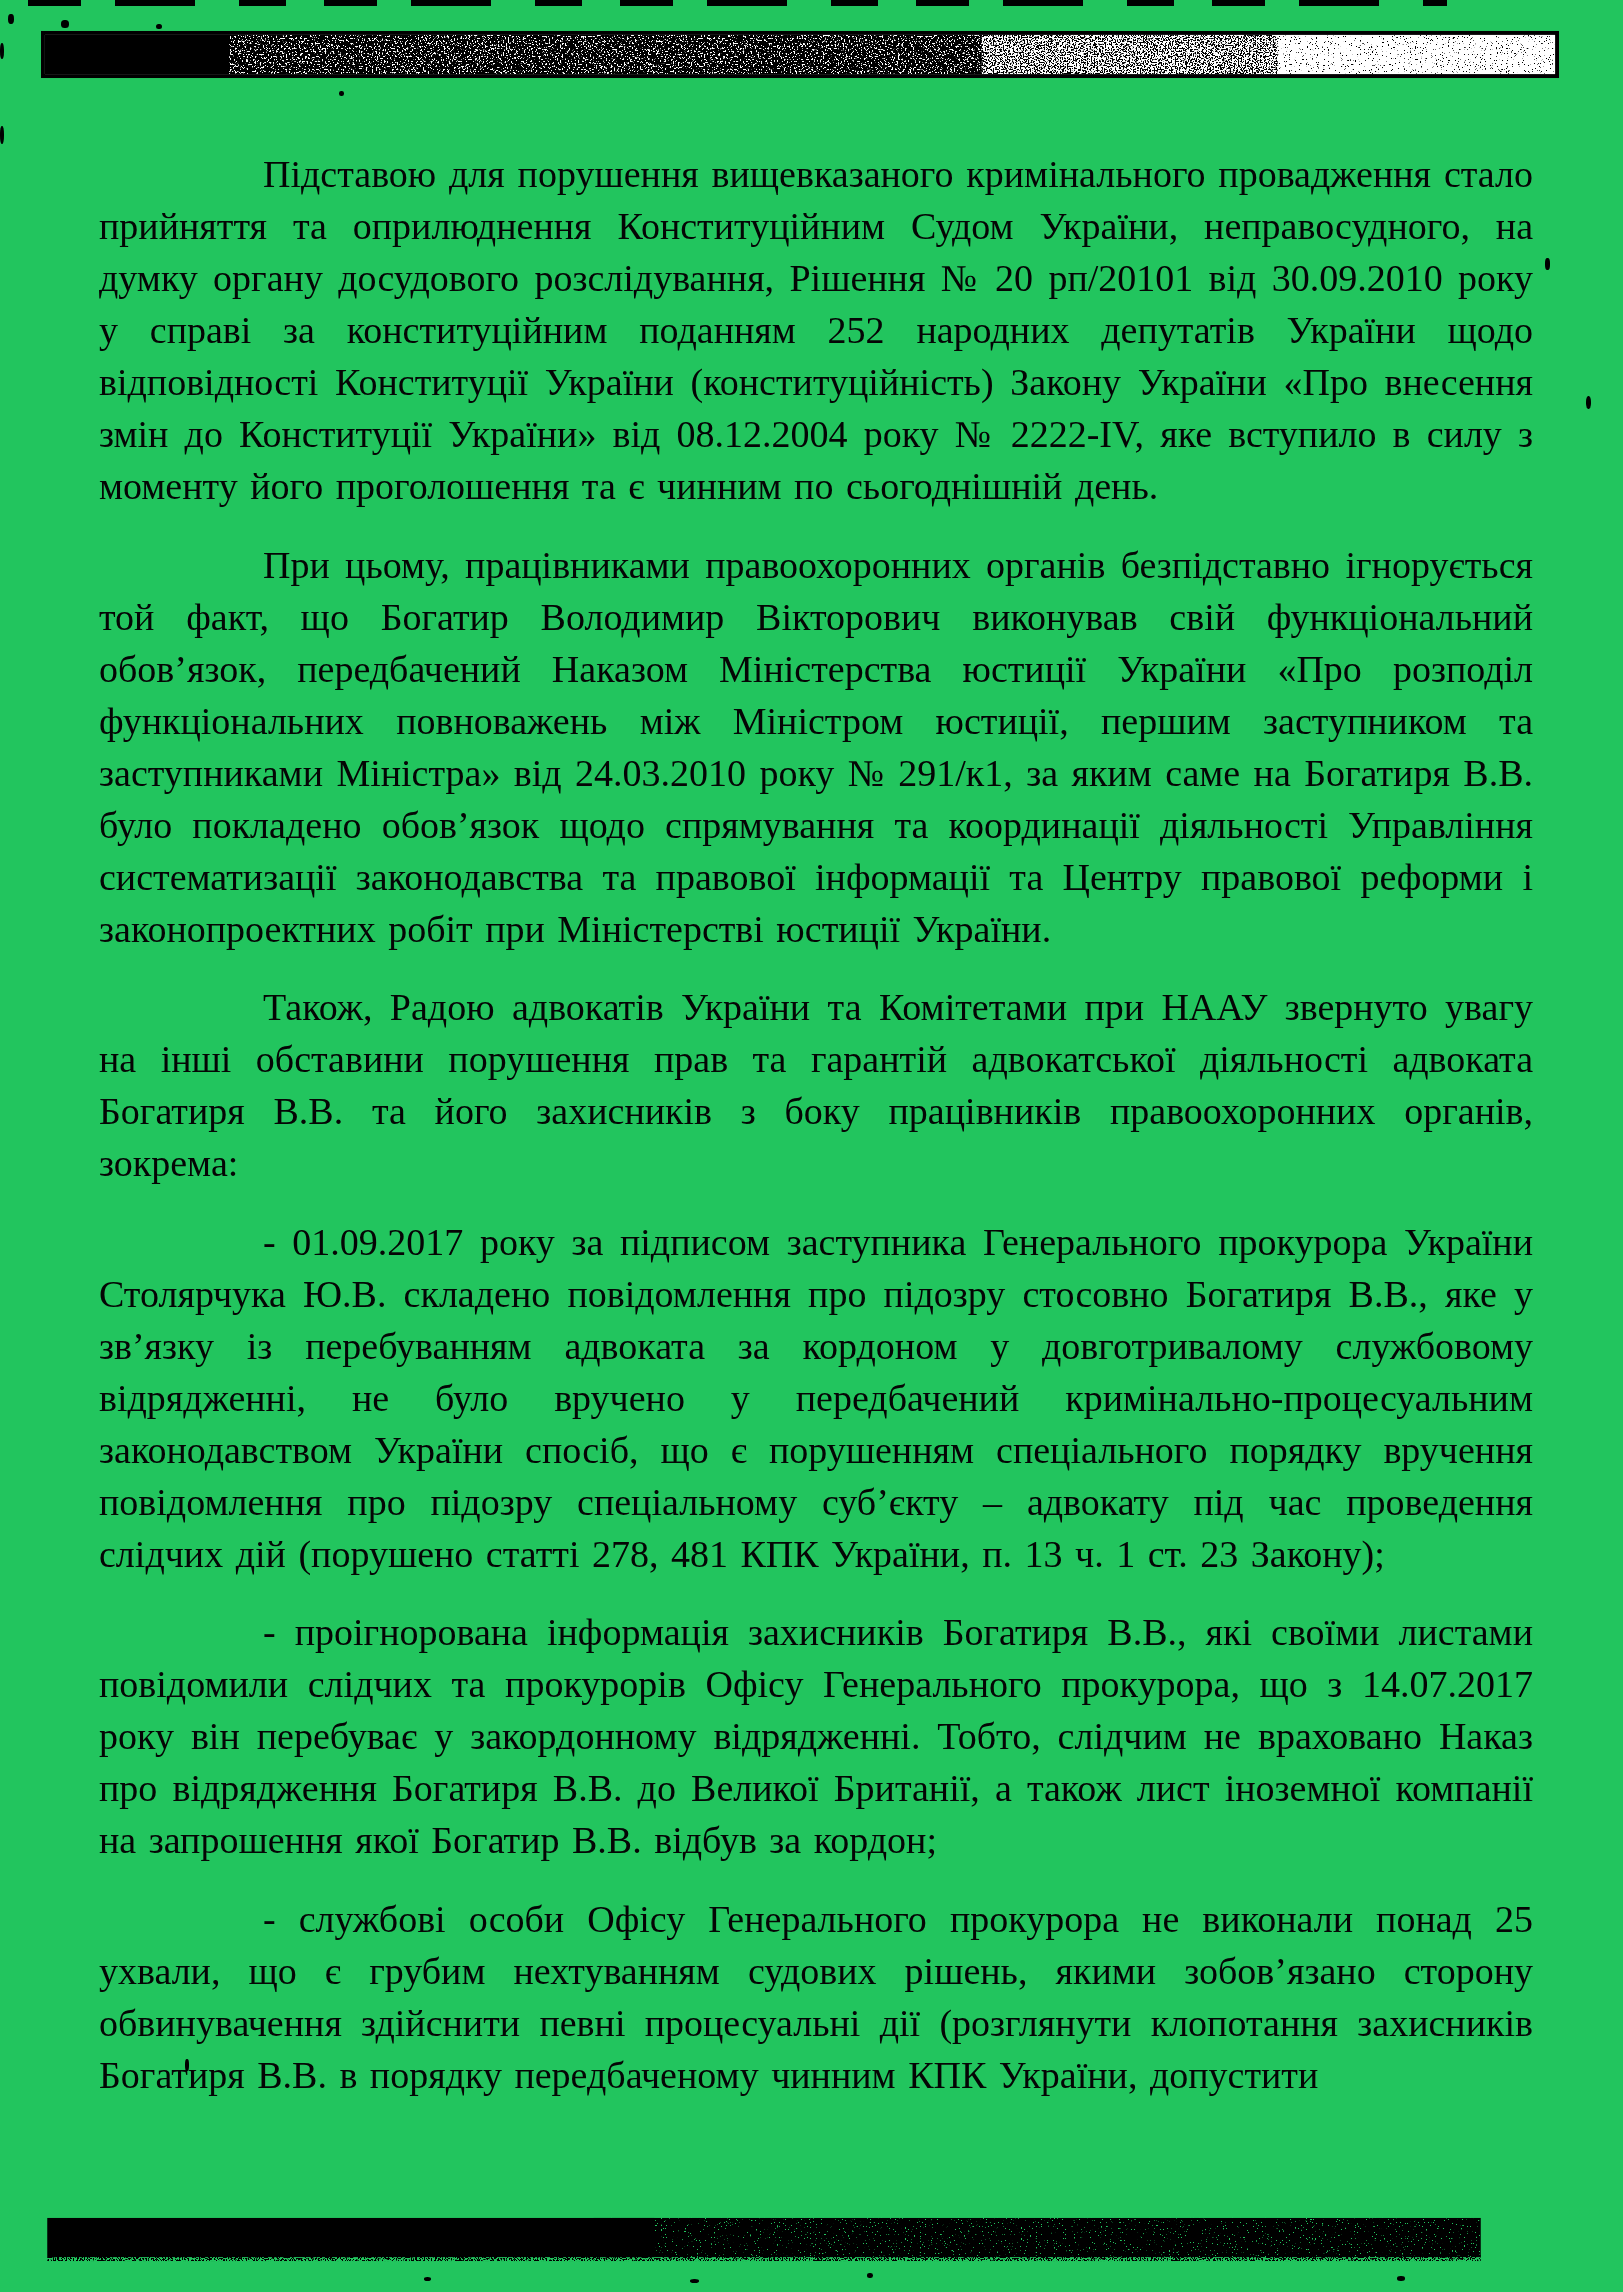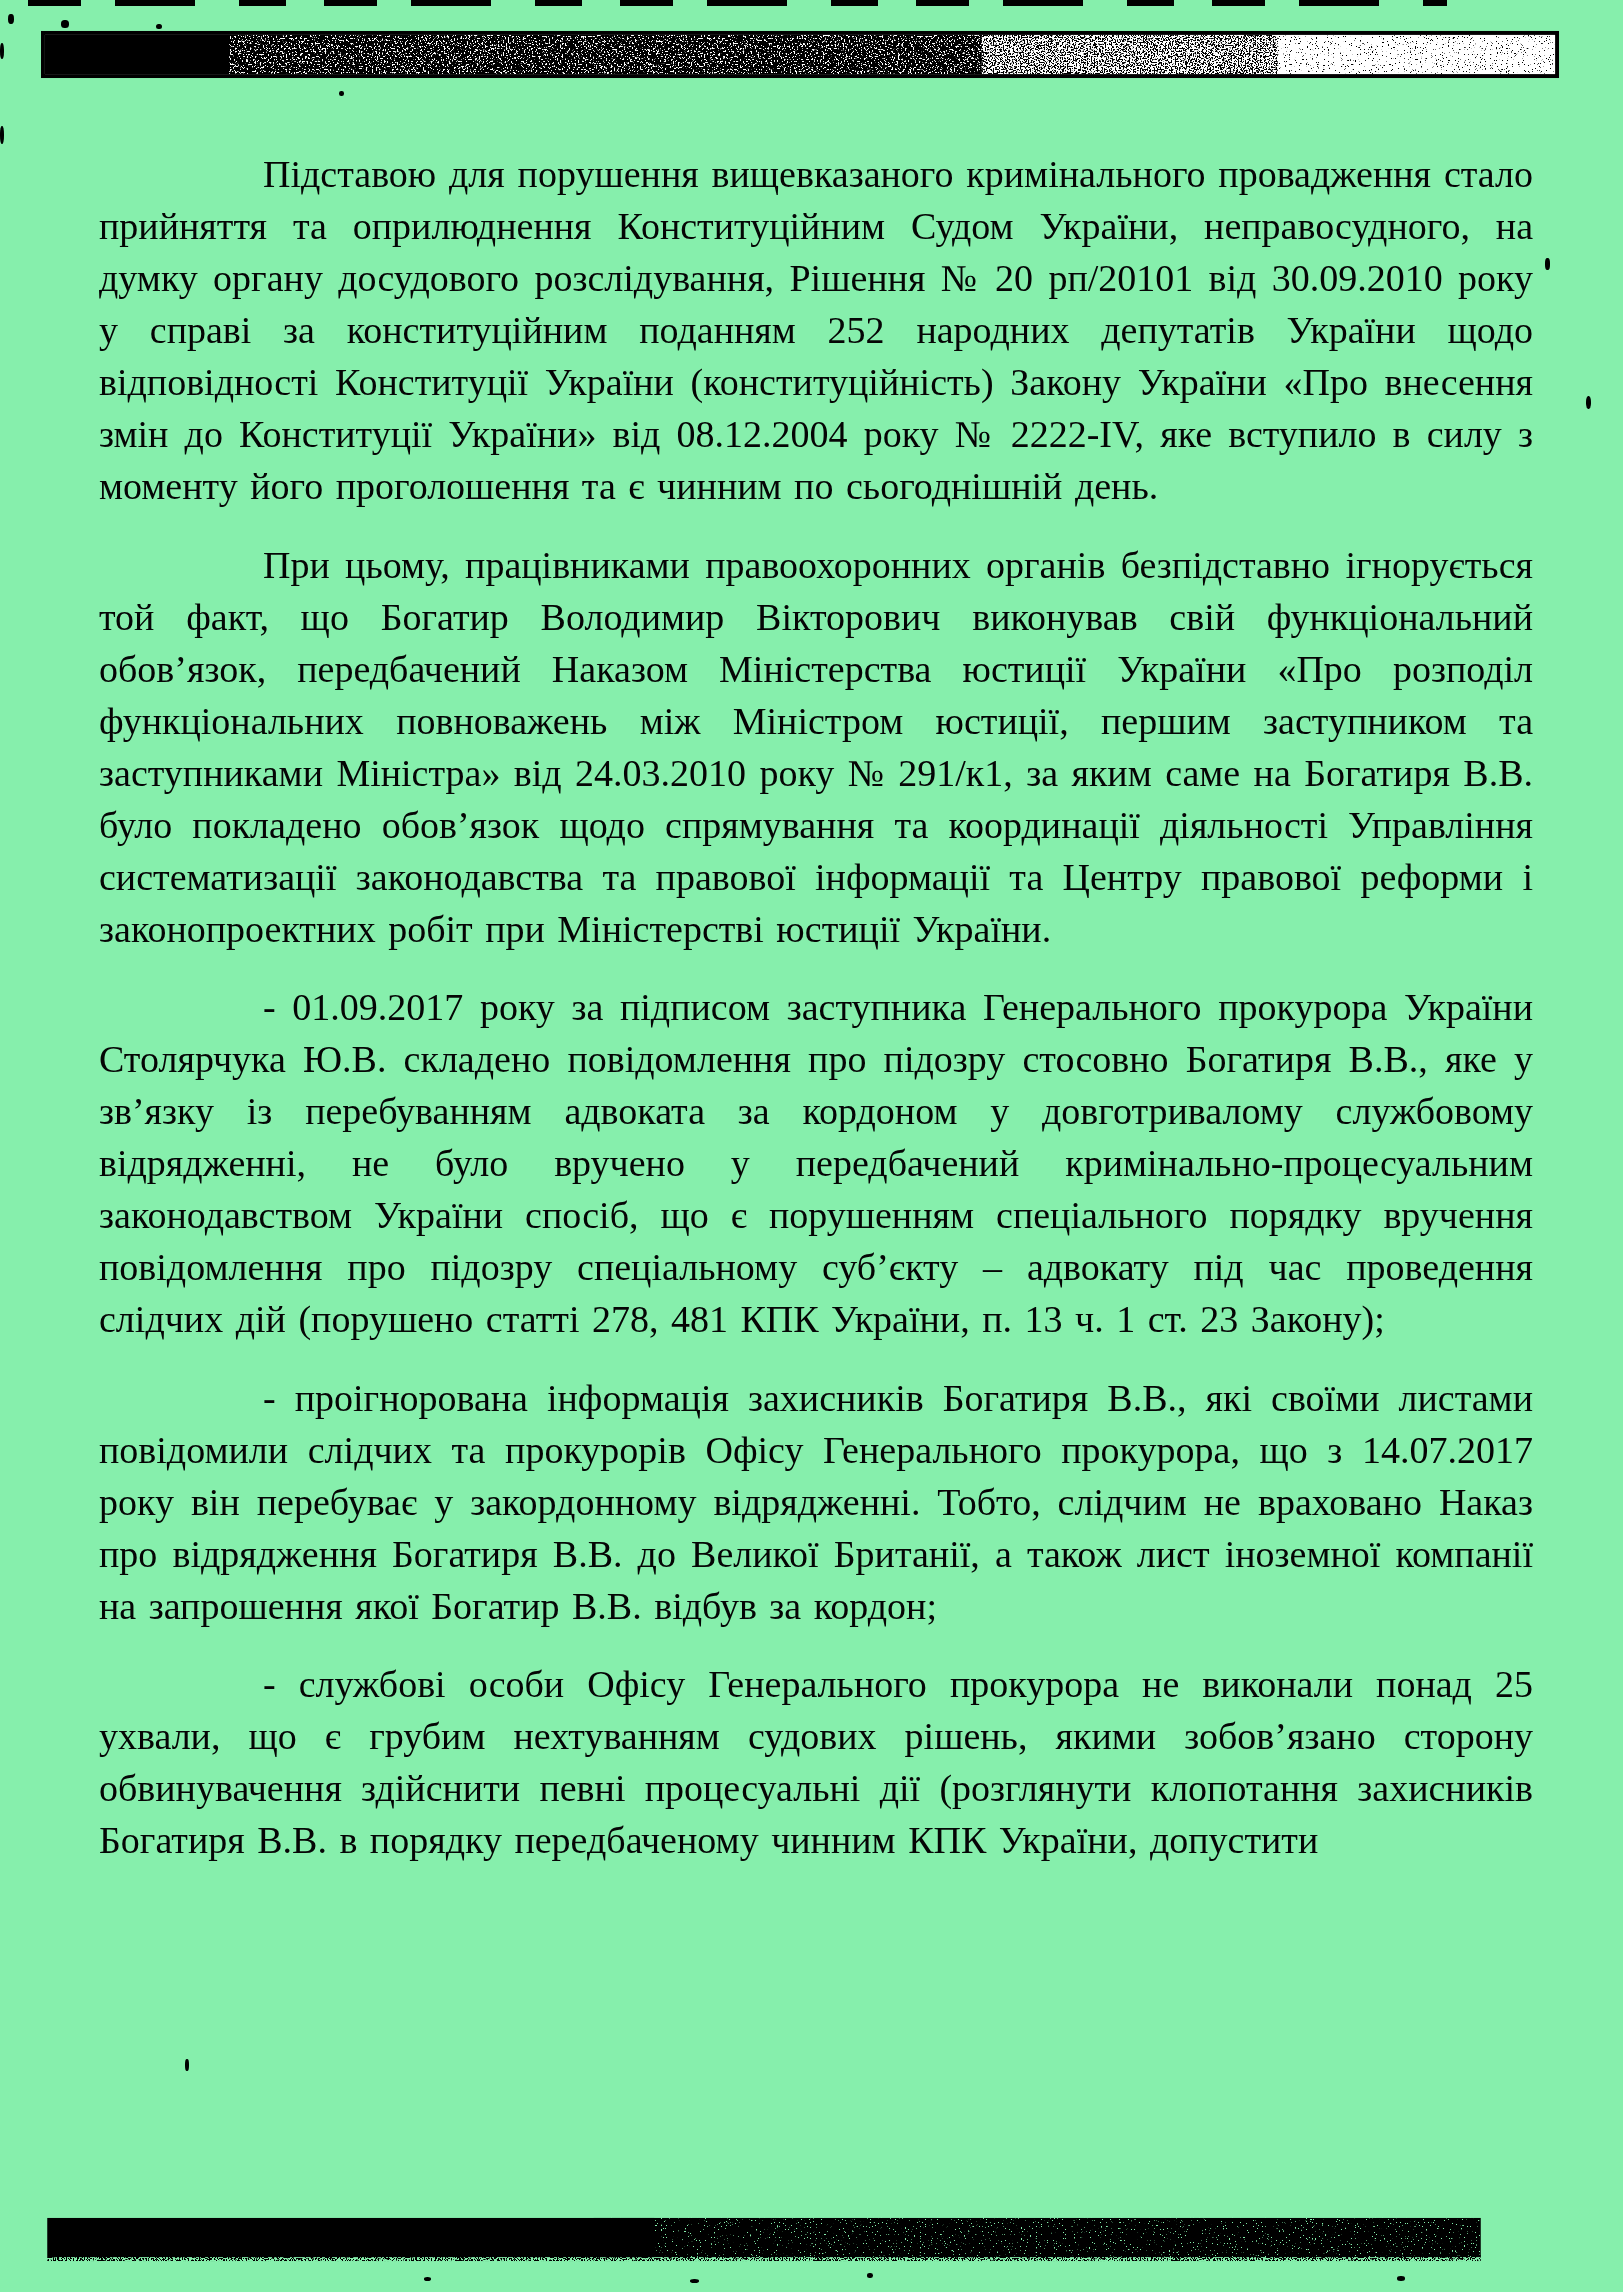--- a/index.html
+++ b/index.html
@@ -3,21 +3,21 @@
 <meta charset="utf-8">
 <style>
   * { box-sizing: border-box; }
   html, body { margin: 0; padding: 0; background: #777; }
 
   .page {
     position: relative;
     width: 1623px;
     height: 2292px;
     margin: 0 auto;
-    background: #86efac;
+    background: #22c55e;
     overflow: hidden;
     font-family: "Liberation Serif", "DejaVu Serif", serif;
     color: #050505;
   }
 
   
   .top-dashes {
     position: absolute;
     left: 27.6px; top: 0;
     width: 1419px; height: 5.9px;
@@ -78,20 +78,21 @@
     <rect x="2" y="3" width="1545" height="44" fill="#ffffff" stroke="#000" stroke-width="4"></rect>
     <rect x="4" y="5" width="188" height="40" fill="#000"></rect>
     <rect x="190" y="5" width="770" height="40" fill="#000" filter="url(#sp70)"></rect>
     <rect x="958" y="5" width="304" height="40" fill="#000" filter="url(#sp45)"></rect>
     <rect x="1260" y="5" width="284" height="40" fill="#000" filter="url(#sp12)"></rect>
   </svg>
 
   <div class="content">
     <p>Підставою для порушення вищевказаного кримінального провадження стало прийняття та оприлюднення Конституційним Судом України, неправосудного, на думку органу досудового розслідування, Рішення № 20 рп/20101 від 30.09.2010 року у справі за конституційним поданням 252 народних депутатів України щодо відповідності Конституції України (конституційність) Закону України «Про внесення змін до Конституції України» від 08.12.2004 року № 2222-IV, яке вступило в силу з моменту його проголошення та є чинним по сьогоднішній день.</p>
     <p>При цьому, працівниками правоохоронних органів безпідставно ігнорується той факт, що Богатир Володимир Вікторович виконував свій функціональний обов’язок, передбачений Наказом Міністерства юстиції України «Про розподіл функціональних повноважень між Міністром юстиції, першим заступником та заступниками Міністра» від 24.03.2010 року № 291/к1, за яким саме на Богатиря В.В. було покладено обов’язок щодо спрямування та координації діяльності Управління систематизації законодавства та правової інформації та Центру правової реформи і законопроектних робіт при Міністерстві юстиції України.</p>
+    <p>Також, Радою адвокатів України та Комітетами при НААУ звернуто увагу на інші обставини порушення прав та гарантій адвокатської діяльності адвоката Богатиря В.В. та його захисників з боку працівників правоохоронних органів, зокрема:</p>
     <p>- 01.09.2017 року за підписом заступника Генерального прокурора України Столярчука Ю.В. складено повідомлення про підозру стосовно Богатиря В.В., яке у зв’язку із перебуванням адвоката за кордоном у довготривалому службовому відрядженні, не було вручено у передбачений кримінально-процесуальним законодавством України спосіб, що є порушенням спеціального порядку вручення повідомлення про підозру спеціальному суб’єкту – адвокату під час проведення слідчих дій (порушено статті 278, 481 КПК України, п. 13 ч. 1 ст. 23 Закону);</p>
     <p>- проігнорована інформація захисників Богатиря В.В., які своїми листами повідомили слідчих та прокурорів Офісу Генерального прокурора, що з 14.07.2017 року він перебуває у закордонному відрядженні. Тобто, слідчим не враховано Наказ про відрядження Богатиря В.В. до Великої Британії, а також лист іноземної компанії на запрошення якої Богатир В.В. відбув за кордон;</p>
     <p>- службові особи Офісу Генерального прокурора не виконали понад 25 ухвали, що є грубим нехтуванням судових рішень, якими зобов’язано сторону обвинувачення здійснити певні процесуальні дії (розглянути клопотання захисників Богатиря В.В. в порядку передбаченому чинним КПК України, допустити</p>
   </div>
 
   <svg class="bar-svg bottom-bar" width="1446" height="47" viewBox="0 0 1468 48" aria-hidden="true">
     <rect x="2" y="2" width="620" height="40" fill="#000"></rect>
     <rect x="560" y="2" width="906" height="40" fill="#000" filter="url(#sp88)"></rect>
     <rect x="2" y="40" width="1464" height="6" fill="#000" filter="url(#sp45)"></rect>
   </svg>

